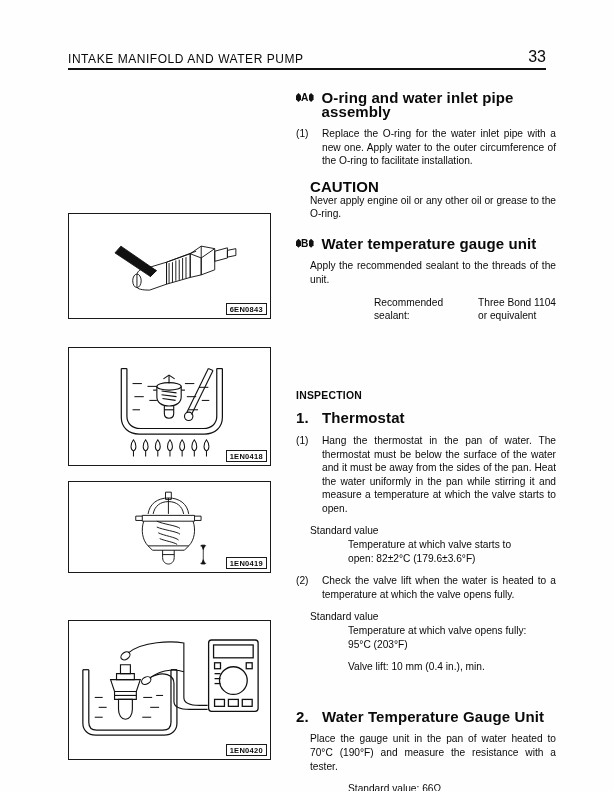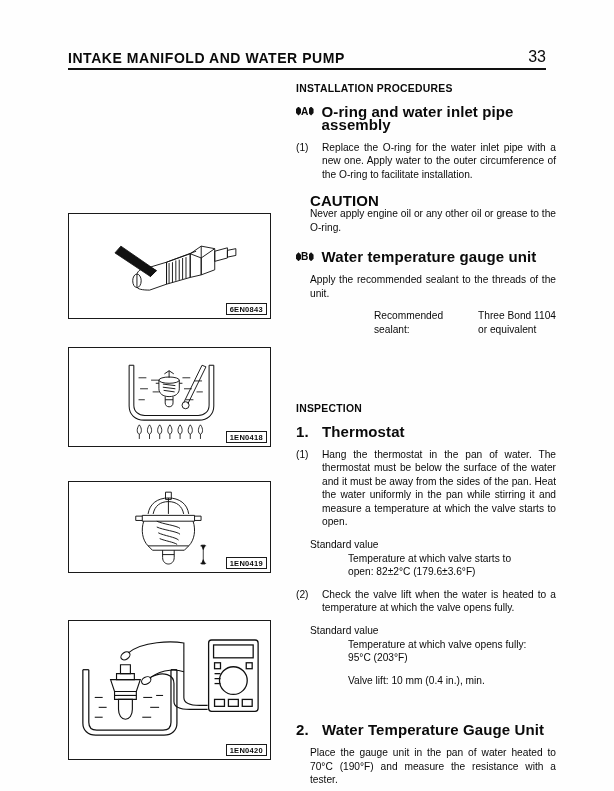--- a/index.html
+++ b/index.html
@@ -12,38 +12,38 @@
     overflow:hidden;
   }
   .page{position:absolute;inset:0;}
 
   
   .header{
     position:absolute;left:68px;top:48px;width:478px;
     display:flex;align-items:flex-end;justify-content:space-between;
   }
   .header-title{
-    font-size:14px;font-weight:700;letter-spacing:.55px;
+    font-size:12px;font-weight:400;letter-spacing:.55px;
     white-space:nowrap;
   }
   .header-page{font-size:16px;font-weight:400;}
   .header-rule{
     position:absolute;left:68px;top:68px;width:478px;height:2.2px;
     background:#111;
   }
 
   
   .fig{
     position:absolute;left:68px;width:203px;
     border:1.4px solid #1a1a1a;
     background:#fff;
     box-sizing:border-box;
   }
   #fig1{top:213px;height:106px;}
-  #fig2{top:347px;height:100px;}
+  #fig2{top:347px;height:119px;}
   #fig3{top:481px;height:92px;}
   #fig4{top:620px;height:140px;}
   .fig svg{display:block;width:100%;height:100%;}
   .fig-code{
     position:absolute;right:3px;bottom:3px;
     border:1px solid #1a1a1a;
     padding:1px 3px 0 3px;
     font-size:7.5px;font-weight:700;letter-spacing:.3px;
     background:#fff;line-height:1.25;
   }
@@ -281,21 +281,20 @@
         <rect x="147" y="72" width="10" height="7"></rect>
         <rect x="161" y="72" width="10" height="7"></rect>
         <rect x="175" y="72" width="10" height="7"></rect>
       </g>
     </svg>
     <div class="fig-code">1EN0420</div>
   </div>
 
   <div class="col">
 
-    <div class="h-sec">INSTALLATION PROCEDURES</div>
     <div class="sp9"></div>
 
     <div class="row">
       <div class="mark">
         <span class="dia"></span><span>A</span><span class="dia"></span>
       </div>
       <div class="sub" style="margin-left:8px;">O-ring and water inlet pipe assembly</div>
     </div>
     <div class="sp9"></div>
 

